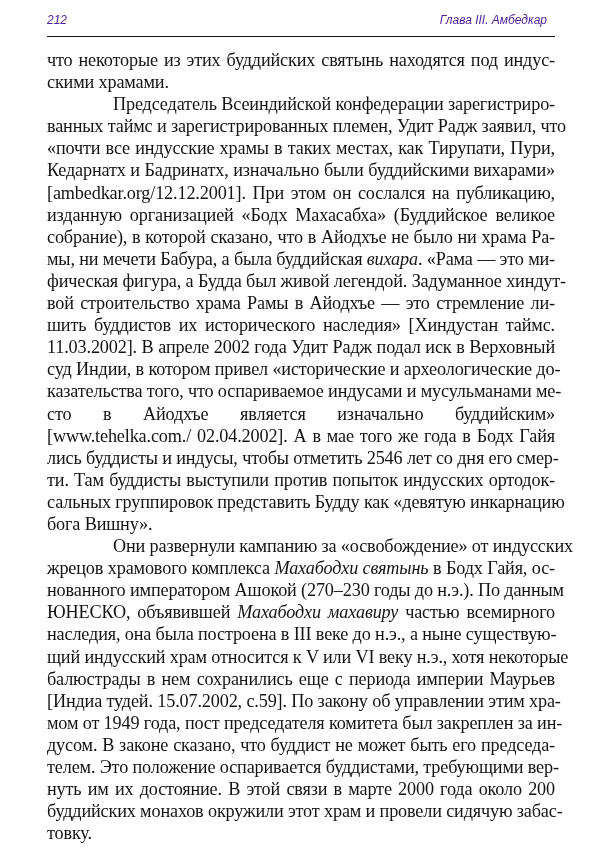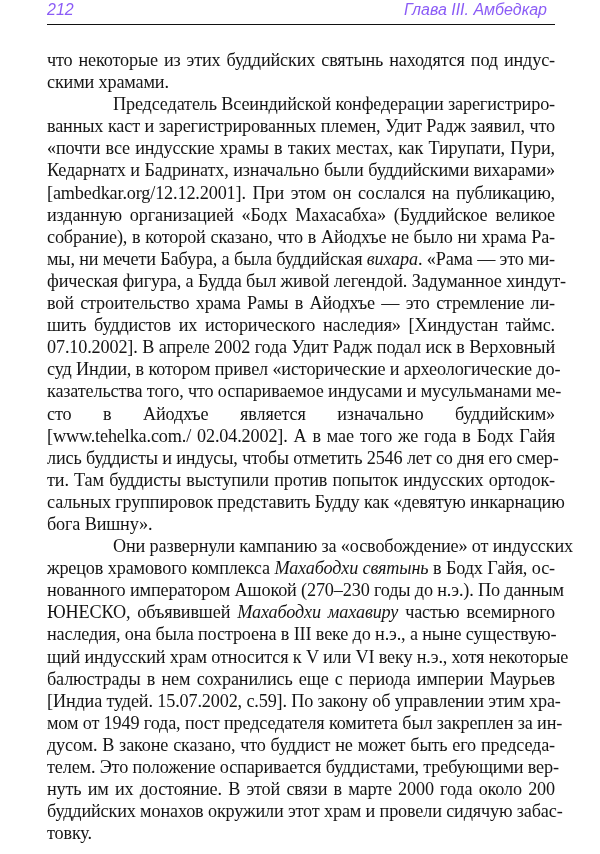--- a/index.html
+++ b/index.html
@@ -1,22 +1,22 @@
 <!DOCTYPE html>
 <html><head>
 <meta charset="utf-8">
 <style>
   html, body { margin: 0; padding: 0; background: #ffffff; }
   body { width: 600px; height: 854px; overflow: hidden; position: relative; }
   .page { position: absolute; left: 0; top: 0; width: 600px; height: 854px; background: #fff; }
   .header {
-    position: absolute; left: 47px; top: 0; width: 508px; height: 24px;
+    position: absolute; left: 47px; top: 12px; width: 508px; height: 24px;
     border-bottom: 1.5px solid #111;
     font-family: "Liberation Sans", sans-serif; font-style: italic;
-    font-size: 16px; color: #8b5cf6;
+    font-size: 12px; color: #4c1d95;
   }
   .header .pnum { position: absolute; left: 0; top: 1px; }
   .header .chap { position: absolute; right: 8px; top: 1px; margin-left: 47px; }
   .body {
     position: absolute; left: 47px; top: 49px; width: 508px;
     font-family: "Liberation Serif", serif; font-size: 18.2px; line-height: 22.1px;
     color: #141414; text-align: justify; letter-spacing: -0.15px;
   }
   .body i { font-style: italic; }
   .line { display: block; text-align: justify; text-align-last: justify; white-space: nowrap; }
@@ -31,31 +31,31 @@
     <span class="pnum">212</span>
     <span class="chap">Глава III.  Амбедкар</span>
   </div>
   <div class="body" id="body">
       <div>
         <span class="line">что некоторые из этих буддийских святынь находятся под индус-</span>
         <span class="line last">скими храмами.</span>
       </div>
       <div>
         <span class="line ind">Председатель Всеиндийской конфедерации зарегистриро-</span>
-        <span class="line">ванных каст и зарегистрированных племен, Удит Радж заявил, что</span>
+        <span class="line">ванных таймс и зарегистрированных племен, Удит Радж заявил, что</span>
         <span class="line">«почти все индусские храмы в таких местах, как Тирупати, Пури,</span>
         <span class="line">Кедарнатх и Бадринатх, изначально были буддийскими вихарами»</span>
         <span class="line">[ambedkar.org/12.12.2001]. При этом он сослался на публикацию,</span>
         <span class="line">изданную организацией «Бодх Махасабха» (Буддийское великое</span>
         <span class="line">собрание), в которой сказано, что в Айодхъе не было ни храма Ра-</span>
         <span class="line">мы, ни мечети Бабура, а была буддийская <i>вихара</i>. «Рама — это ми-</span>
         <span class="line">фическая фигура, а Будда был живой легендой. Задуманное хиндут-</span>
         <span class="line">вой строительство храма Рамы в Айодхъе — это стремление ли-</span>
         <span class="line">шить буддистов их исторического наследия» [Хиндустан таймс.</span>
-        <span class="line">07.10.2002]. В апреле 2002 года Удит Радж подал иск в Верховный</span>
+        <span class="line">11.03.2002]. В апреле 2002 года Удит Радж подал иск в Верховный</span>
         <span class="line">суд Индии, в котором привел «исторические и археологические до-</span>
         <span class="line">казательства того, что оспариваемое индусами и мусульманами ме-</span>
         <span class="line">сто в Айодхъе является изначально буддийским»</span>
         <span class="line">[www.tehelka.com./ 02.04.2002]. А в мае того же года в Бодх Гайя</span>
         <span class="line">лись буддисты и индусы, чтобы отметить 2546 лет со дня его смер-</span>
         <span class="line">ти. Там буддисты выступили против попыток индусских ортодок-</span>
         <span class="line">сальных группировок представить Будду как «девятую инкарнацию</span>
         <span class="line last">бога Вишну».</span>
       </div>
       <div>

